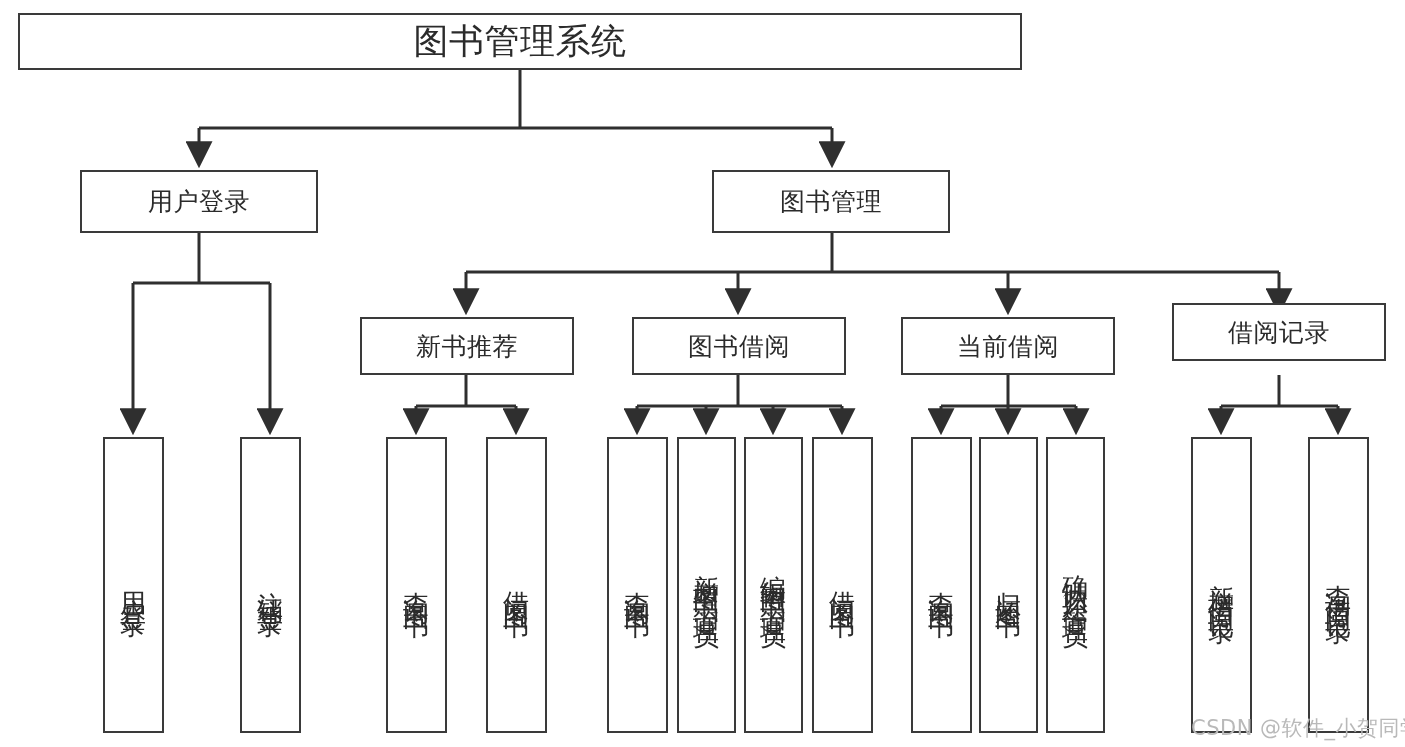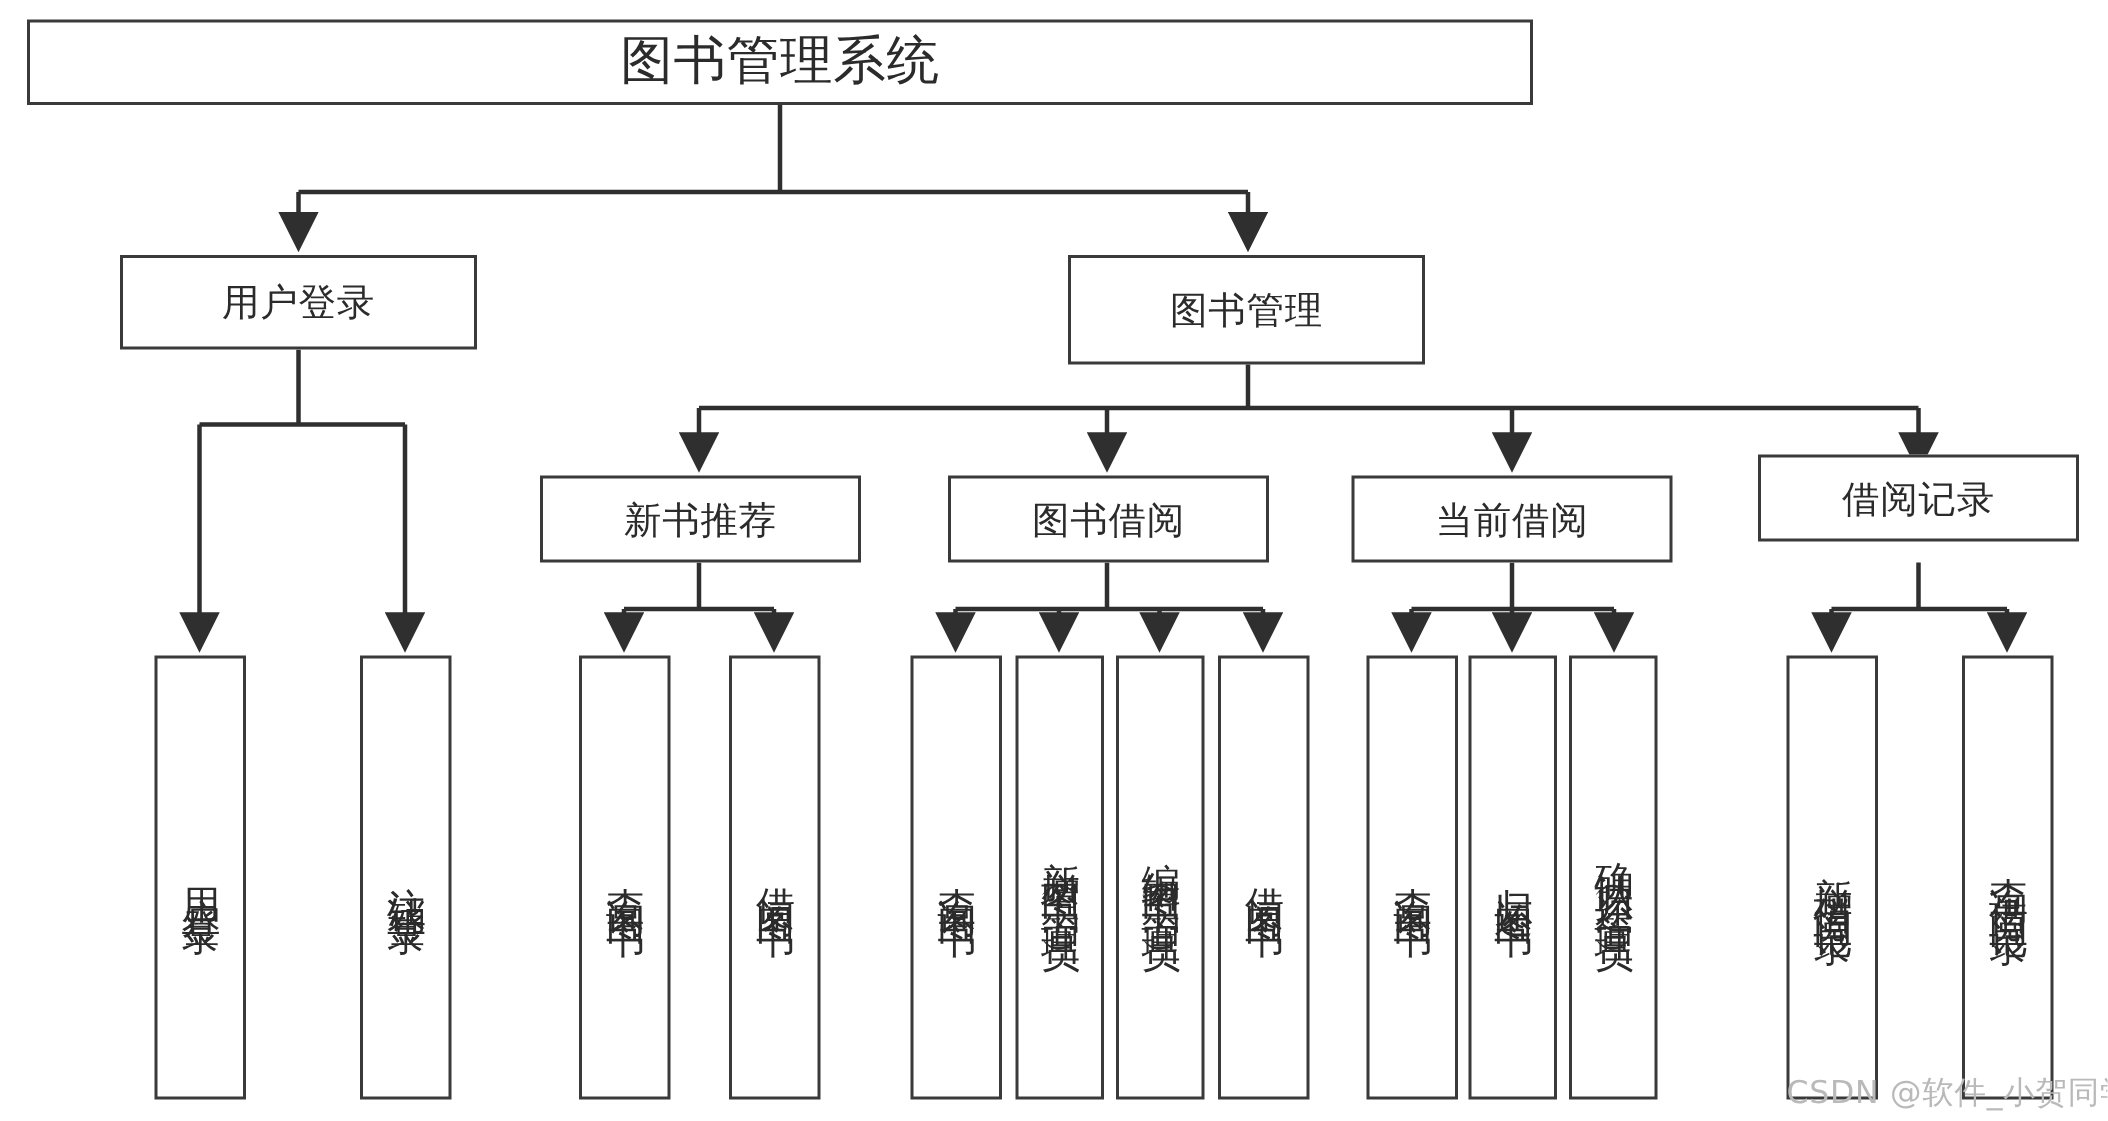--- a/index.html
+++ b/index.html
@@ -129,21 +129,21 @@
   </svg>
 
   <div class="node root horizontal" style="left:18px; top:13px; width:1004px; height:57px;">
     <span class="node-label">图书管理系统</span>
   </div>
 
   <div class="node horizontal" style="left:80px; top:170px; width:238px; height:63px;">
     <span class="node-label">用户登录</span>
   </div>
 
-  <div class="node horizontal" style="left:712px; top:170px; width:238px; height:73px;">
+  <div class="node horizontal" style="left:712px; top:170px; width:238px; height:63px;">
     <span class="node-label">图书管理</span>
   </div>
 
   <div class="node horizontal" style="left:360px; top:317px; width:214px; height:58px;">
     <span class="node-label">新书推荐</span>
   </div>
 
   <div class="node horizontal" style="left:632px; top:317px; width:214px; height:58px;">
     <span class="node-label">图书借阅</span>
   </div>

